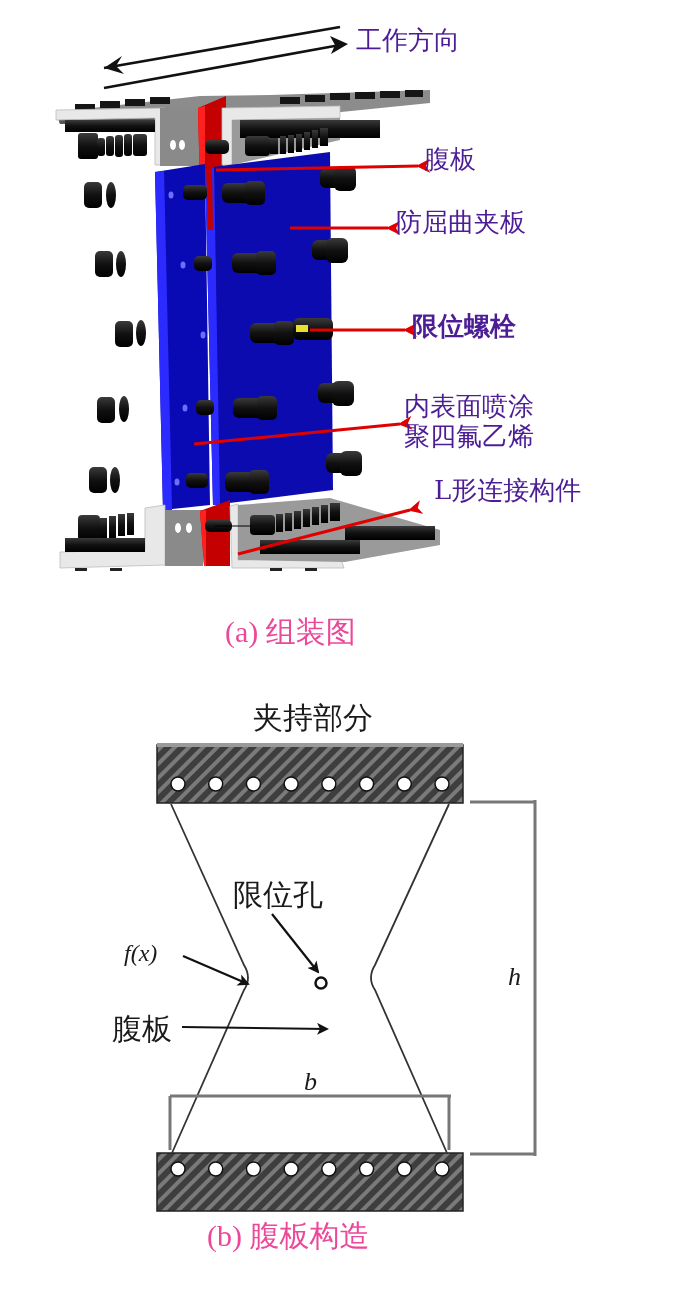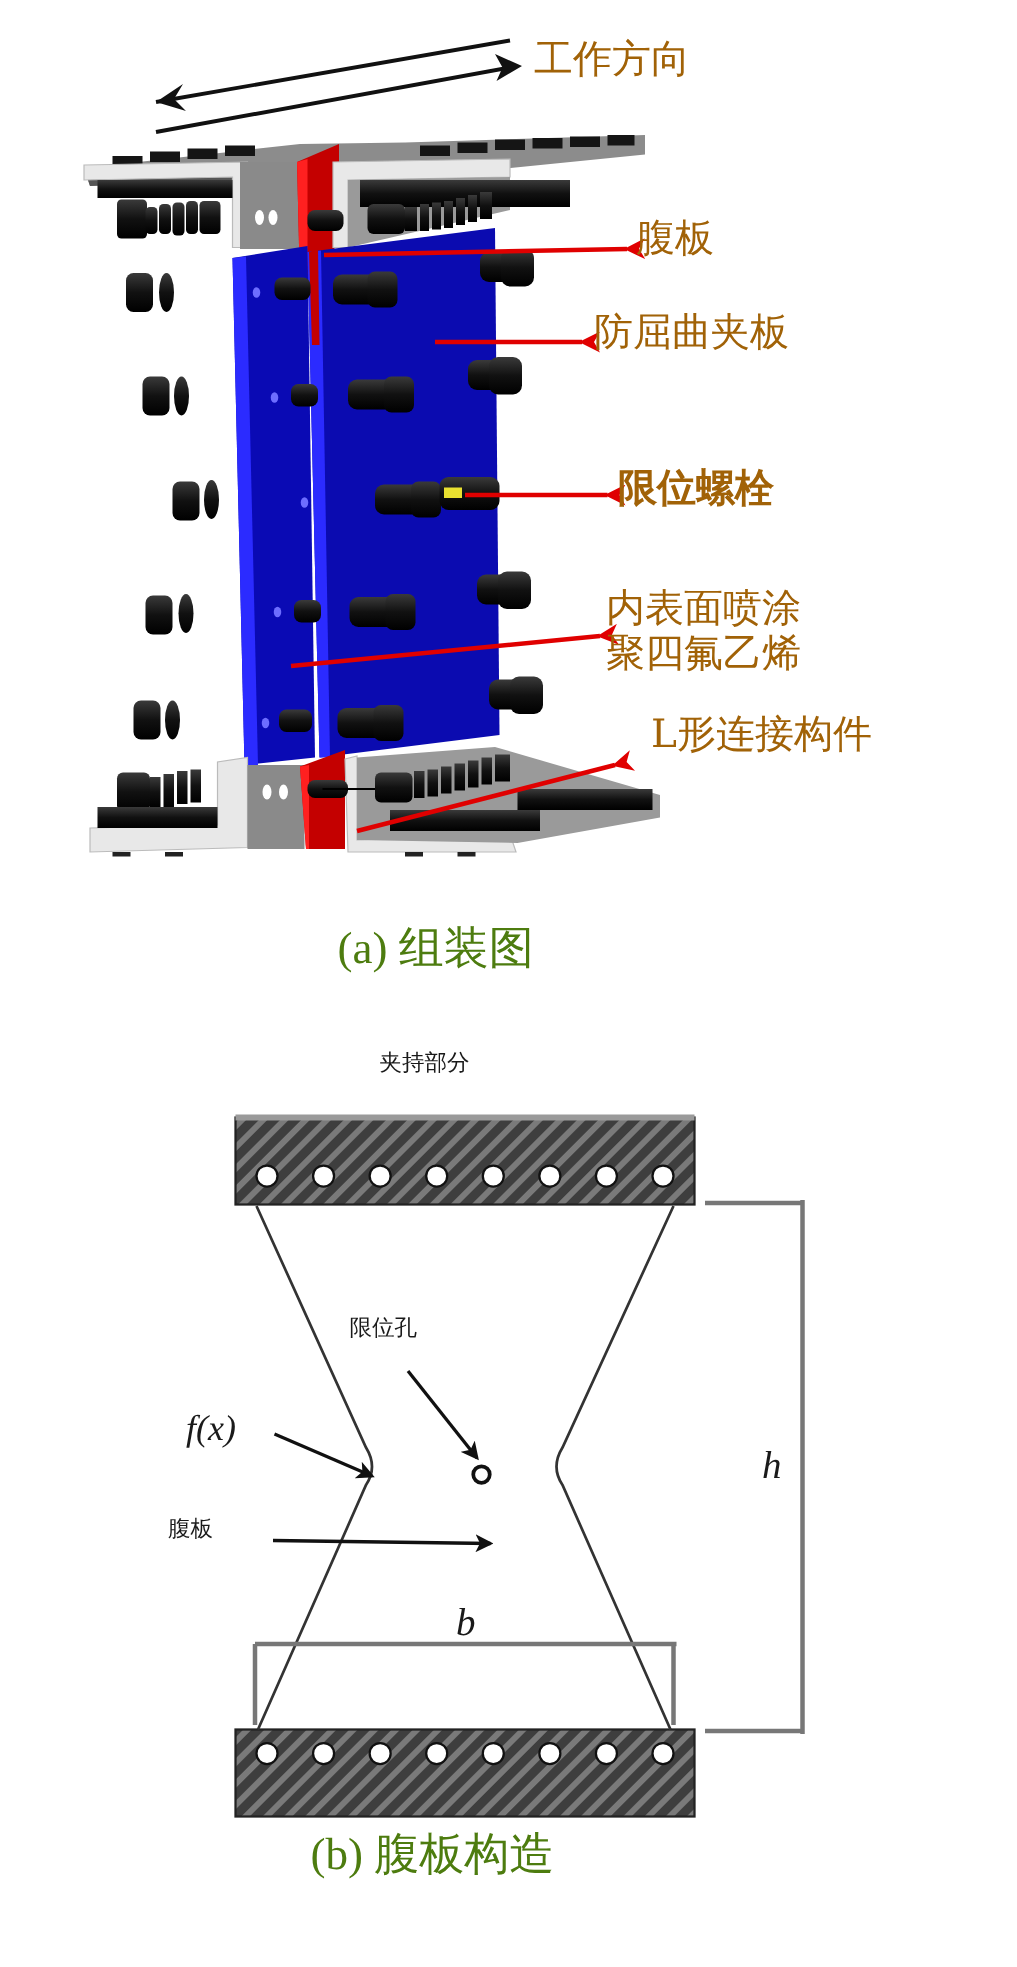--- a/index.html
+++ b/index.html
@@ -1,24 +1,24 @@
 <!DOCTYPE html>
 <html><head>
 <meta charset="utf-8">
 <style>
   html, body { margin:0; padding:0; background:#ffffff; }
   body { width:678px; height:1311px; position:relative; overflow:hidden;
          font-family:"DejaVu Serif", "Liberation Serif", serif; color:#111; }
   svg { position:absolute; left:0; top:0; }
   .lbl { position:absolute; font-family:"DejaVu Serif","Liberation Serif",serif;
-         font-size:26px; color:#a16207; white-space:nowrap; line-height:1.1; }
+         font-size:26px; color:#4c1d95; white-space:nowrap; line-height:1.1; }
   .lbl2 { position:absolute; font-family:Liberation Serif, serif;
-         font-size:15px; color:#1a1a1a; white-space:nowrap; line-height:1.1; }
+         font-size:30px; color:#1a1a1a; white-space:nowrap; line-height:1.1; }
   .cap { position:absolute; font-family:"Liberation Serif","DejaVu Serif",serif;
-         font-size:30px; color:#4d7c0f; white-space:nowrap; }
+         font-size:30px; color:#ec4899; white-space:nowrap; }
   .ital { font-style:italic; font-family:"Liberation Serif","DejaVu Serif",serif; }
 </style>
 </head>
 <body>
 
 <svg width="678" height="600" viewBox="0 0 678 600">
   <defs>
     <marker id="blkHead" markerWidth="10" markerHeight="10" refX="8" refY="5" orient="auto" markerUnits="userSpaceOnUse">
       <path d="M0,0 L10,5 L0,10 L3,5 z" fill="#111"></path>
     </marker>

